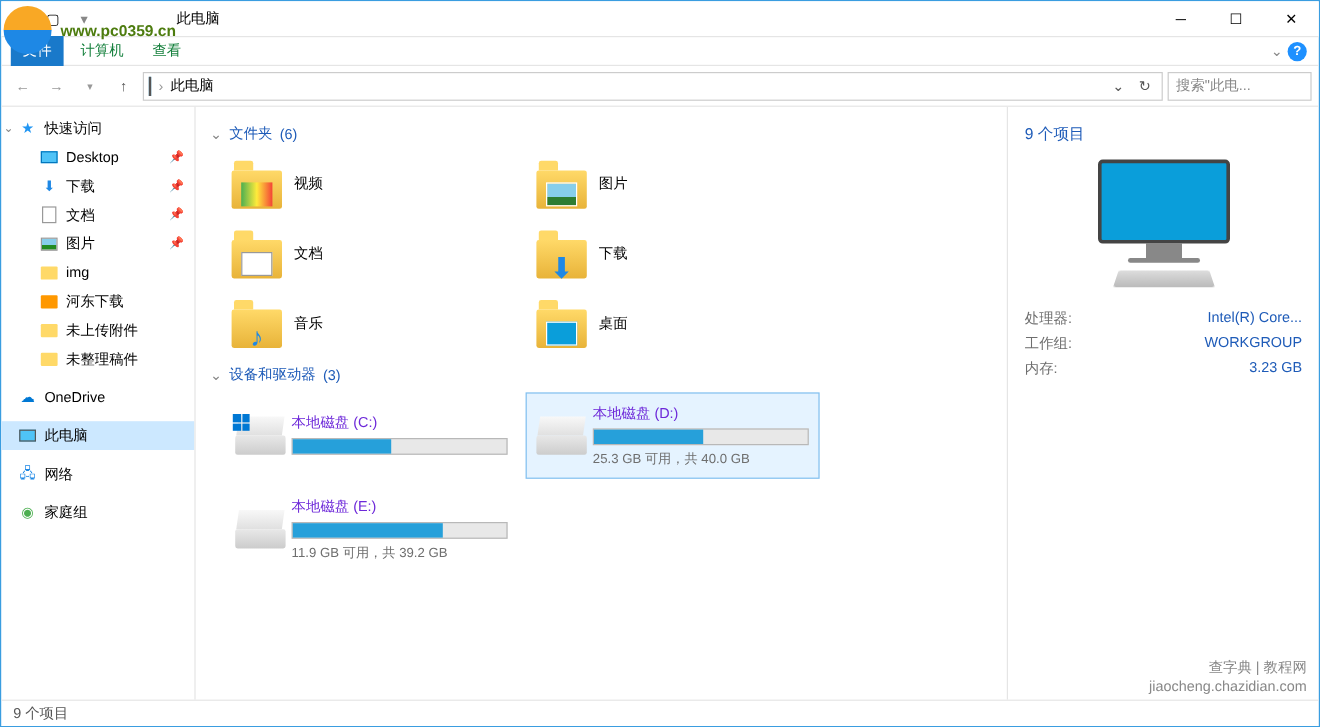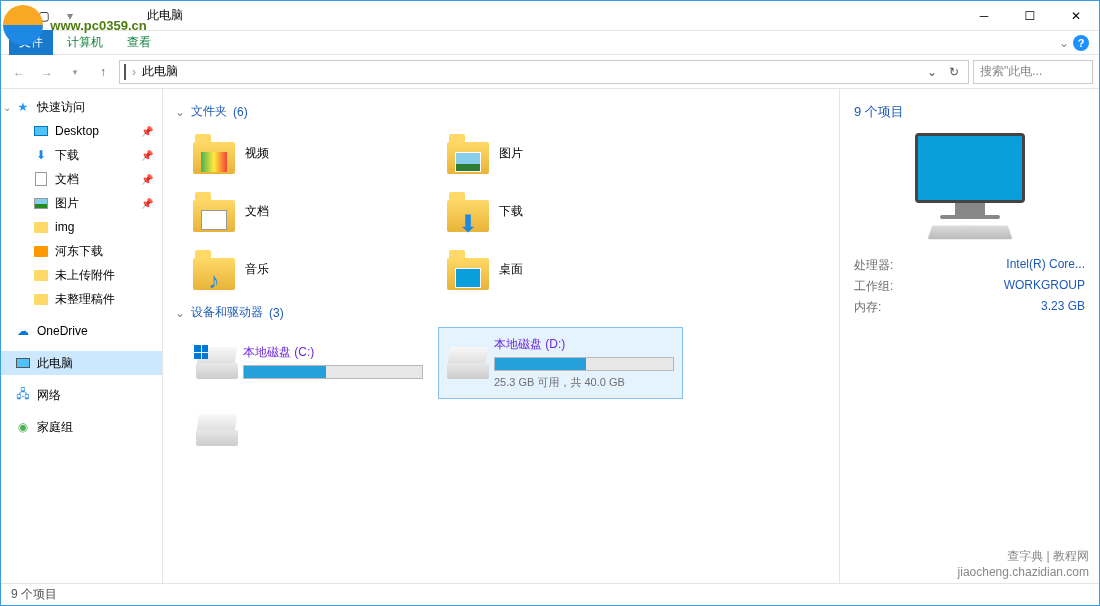--- a/index.html
+++ b/index.html
@@ -303,20 +303,27 @@
               <div class="drive-fill" style="width:51%"></div>
             </div>
             <div class="drive-text">25.3 GB 可用，共 40.0 GB</div>
           </div>
         </div>
         <div class="drive-item">
           <div class="drive-icon">
             <div class="drive-top"></div>
             <div class="drive-body"></div>
           </div>
+          <div class="drive-info">
+            <div class="drive-name">本地磁盘 (E:)</div>
+            <div class="drive-bar">
+              <div class="drive-fill" style="width:70%"></div>
+            </div>
+            <div class="drive-text">11.9 GB 可用，共 39.2 GB</div>
+          </div>
         </div>
       </div>
   </div>
 
   <div class="details">
     <div class="details-title">9 个项目</div>
     <div class="pc-visual">
       <div class="monitor"></div>
       <div class="monitor-stand"></div>
         <div class="monitor-base"></div>

